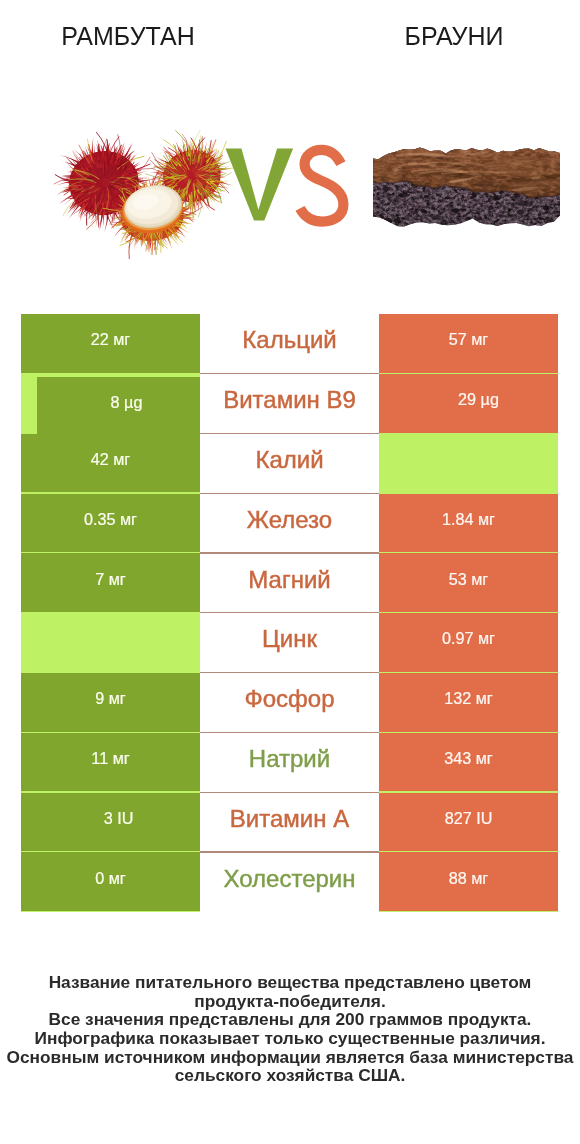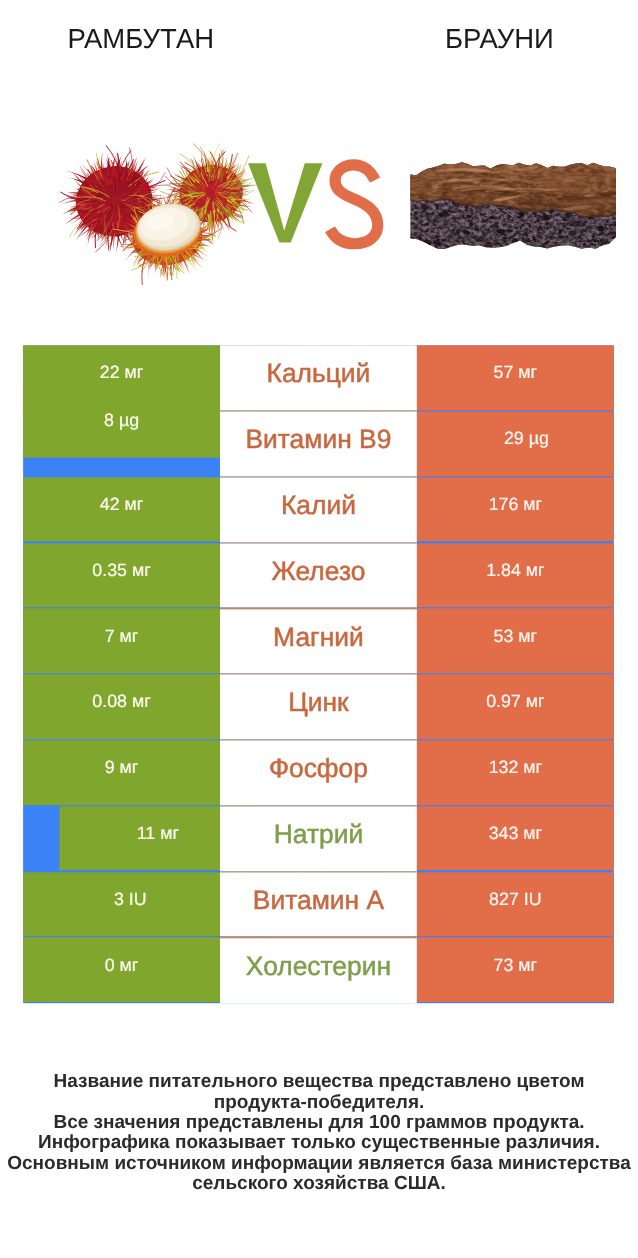--- a/index.html
+++ b/index.html
@@ -9,21 +9,21 @@
   
   .title{position:absolute;top:20px;font-size:25px;line-height:32px;color:#1b1b1b;text-align:center;font-weight:400;}
   #title-left{left:0;width:256px;}
   #title-right{left:336px;width:236px;}
 
   
   .hero{position:absolute;left:0;top:100px;width:580px;height:200px;}
   .hero-svg{display:block;}
 
   
-  .cmp{position:absolute;left:21px;top:314.2px;width:537px;height:598px;background:#3b82f6;}
+  .cmp{position:absolute;left:21px;top:314.2px;width:537px;height:598px;background:#bef264;}
   .cell{position:absolute;display:flex;align-items:center;justify-content:center;
         font-size:16.2px;box-sizing:border-box;}
   .cell-l{left:0;width:179px;background:#81a62e;color:#fbfdef;}
   .cell-l span,.cell-r span,.cell-m span{display:block;position:relative;top:-3.6px;}
   .cell-l span,.cell-r span{-webkit-text-stroke:0.22px currentColor;}
   .cell-m{left:179px;width:179px;background:#fff;font-weight:normal;font-size:24px;}
   .cell-m span{-webkit-text-stroke:0.45px currentColor;}
   .cell-r{left:358px;width:179px;background:#e26d49;color:#fdf7f2;}
   .mid-sep{position:absolute;left:179px;width:179px;height:1.1px;background:#b2897a;}
 
@@ -878,39 +878,36 @@
   <div class="cmp" id="cmp-table">
       <div class="cell cell-l" style="top: 0px; height: 58.6px;">
         <span>22 мг</span>
       </div>
       <div class="cell cell-m" style="top: 0px; height: 59.8px; color: rgb(201, 103, 63);">
         <span>Кальций</span>
       </div>
       <div class="cell cell-r" style="top: 0px; height: 58.6px;">
         <span>57 мг</span>
       </div>
-      <div class="cell cell-l" style="top: 43px; height: 58.6px;">
+      <div class="cell cell-l" style="top: 63px; height: 58.6px; margin-left: 16px;">
         <span>8 µg</span>
       </div>
       <div class="cell cell-m" style="top: 59.8px; height: 59.8px; color: rgb(201, 103, 63);">
         <span>Витамин B9</span>
       </div>
       <div class="cell cell-r" style="top: 59.8px; height: 58.6px; padding-left: 20px;">
         <span>29 µg</span>
       </div>
       <div class="mid-sep" style="top: 58.9px;"></div>
       <div class="cell cell-l" style="top: 119.6px; height: 58.6px;">
         <span>42 мг</span>
       </div>
       <div class="cell cell-m" style="top: 119.6px; height: 59.8px; color: rgb(201, 103, 63);">
         <span>Калий</span>
       </div>
-      <div class="cell cell-r" style="top: 119.6px; height: 58.6px;">
-        <span>176 мг</span>
-      </div>
       <div class="mid-sep" style="top: 118.7px;"></div>
       <div class="cell cell-l" style="top: 179.4px; height: 58.6px;">
         <span>0.35 мг</span>
       </div>
       <div class="cell cell-m" style="top: 179.4px; height: 59.8px; color: rgb(201, 103, 63);">
         <span>Железо</span>
       </div>
       <div class="cell cell-r" style="top: 179.4px; height: 58.6px;">
         <span>1.84 мг</span>
       </div>
@@ -918,41 +915,38 @@
       <div class="cell cell-l" style="top: 239.2px; height: 58.6px;">
         <span>7 мг</span>
       </div>
       <div class="cell cell-m" style="top: 239.2px; height: 59.8px; color: rgb(201, 103, 63);">
         <span>Магний</span>
       </div>
       <div class="cell cell-r" style="top: 239.2px; height: 58.6px;">
         <span>53 мг</span>
       </div>
       <div class="mid-sep" style="top: 238.3px;"></div>
-      <div class="cell cell-l" style="top: 299px; height: 58.6px;">
-        <span>0.08 мг</span>
-      </div>
       <div class="cell cell-m" style="top: 299px; height: 59.8px; color: rgb(201, 103, 63); align-items: center;">
         <span>Цинк</span>
       </div>
       <div class="cell cell-r" style="top: 299px; height: 58.6px;">
         <span>0.97 мг</span>
       </div>
       <div class="mid-sep" style="top: 298.1px;"></div>
       <div class="cell cell-l" style="top: 358.8px; height: 58.6px;">
         <span>9 мг</span>
       </div>
       <div class="cell cell-m" style="top: 358.8px; height: 59.8px; color: rgb(201, 103, 63);">
         <span>Фосфор</span>
       </div>
       <div class="cell cell-r" style="top: 358.8px; height: 58.6px;">
         <span>132 мг</span>
       </div>
       <div class="mid-sep" style="top: 357.9px;"></div>
-      <div class="cell cell-l" style="top: 418.6px; height: 58.6px; margin-left: 33px;">
+      <div class="cell cell-l" style="top: 418.6px; height: 58.6px;">
         <span>11 мг</span>
       </div>
       <div class="cell cell-m" style="top: 418.6px; height: 59.8px; color: rgb(127, 158, 74);">
         <span>Натрий</span>
       </div>
       <div class="cell cell-r" style="top: 418.6px; height: 58.6px;">
         <span>343 мг</span>
       </div>
       <div class="mid-sep" style="top: 417.7px;"></div>
       <div class="cell cell-l" style="top: 478.4px; height: 58.6px; padding-left: 16px;">
@@ -965,27 +959,27 @@
         <span>827 IU</span>
       </div>
       <div class="mid-sep" style="top: 477.5px;"></div>
       <div class="cell cell-l" style="top: 538.2px; height: 58.6px;">
         <span>0 мг</span>
       </div>
       <div class="cell cell-m" style="top: 538.2px; height: 59.8px; color: rgb(127, 158, 74);">
         <span>Холестерин</span>
       </div>
       <div class="cell cell-r" style="top: 538.2px; height: 58.6px;">
-        <span>73 мг</span>
+        <span>88 мг</span>
       </div>
       <div class="mid-sep" style="top: 537.3px;"></div>
     </div>
 
   <div class="foot">
       <div>Название питательного вещества представлено цветом</div>
       <div>продукта-победителя.</div>
-      <div>Все значения представлены для 100 граммов продукта.</div>
+      <div>Все значения представлены для 200 граммов продукта.</div>
       <div>Инфографика показывает только существенные различия.</div>
       <div>Основным источником информации является база министерства</div>
       <div>сельского хозяйства США.</div>
     </div>
 
 </div>
 
 </body></html>

